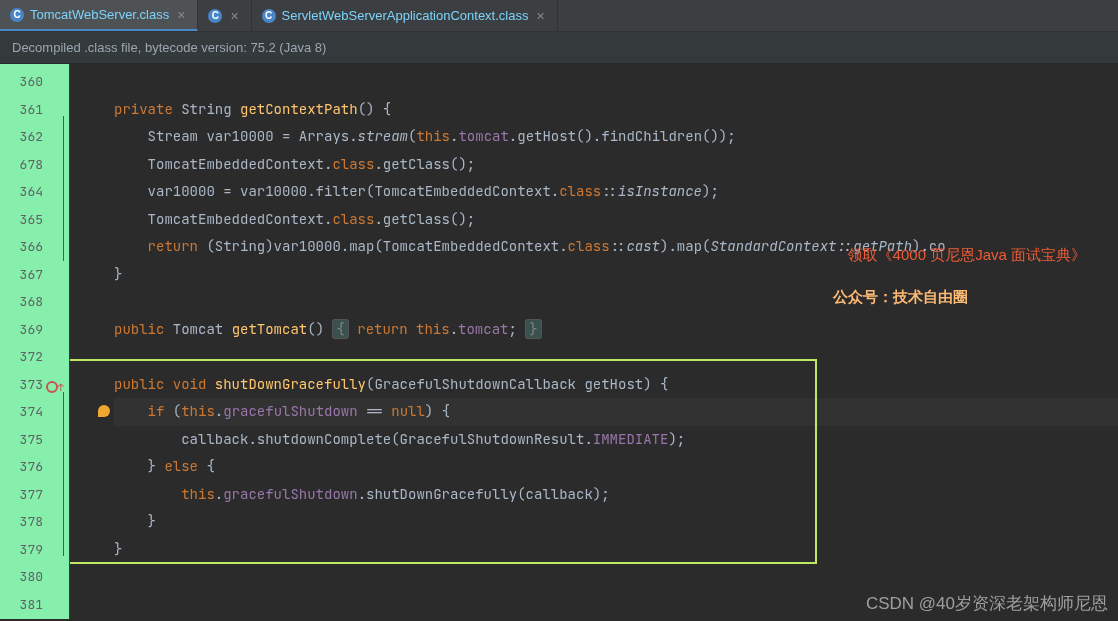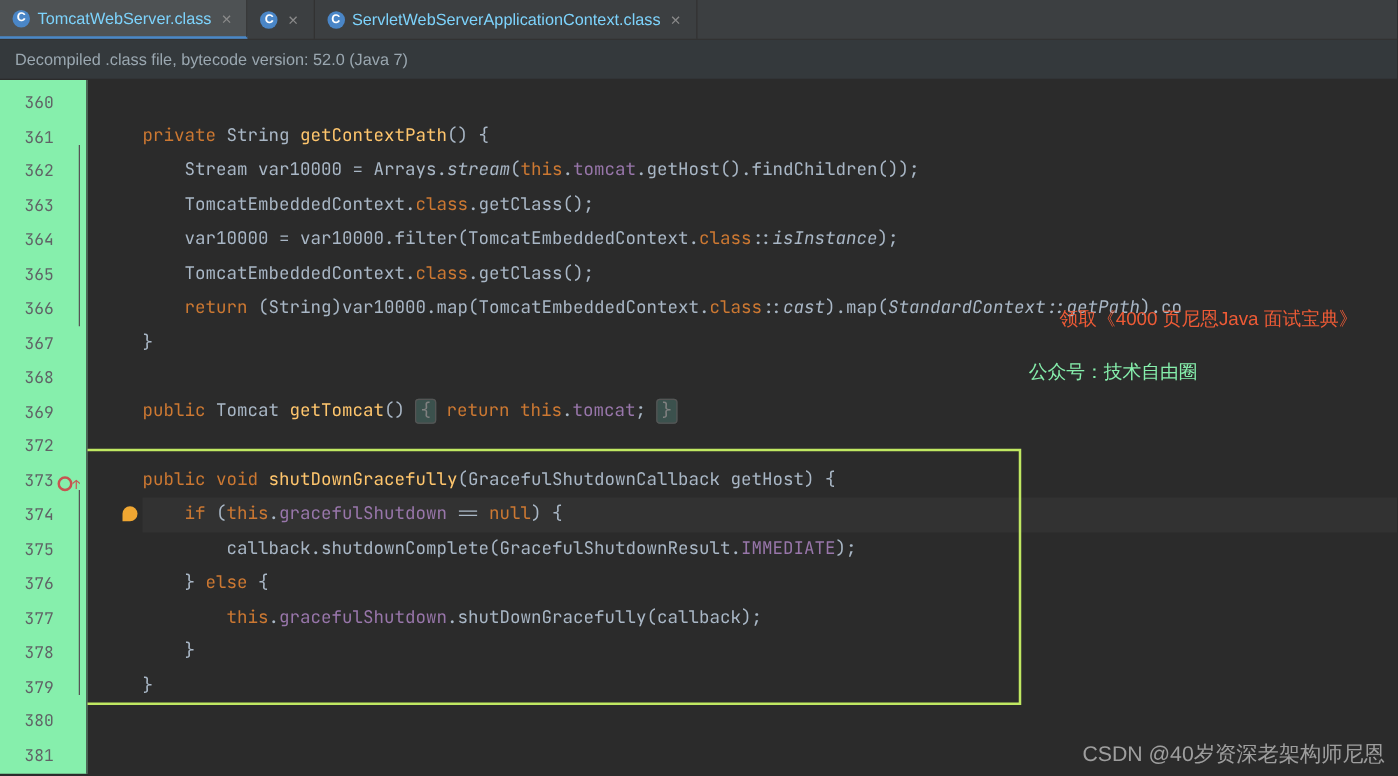--- a/index.html
+++ b/index.html
@@ -115,23 +115,23 @@
   }
   .caret-line { background: #323232; }
   .watermark1 {
     position: absolute;
     right: 32px; top: 246px;
     color: #ef5b36; font-family: sans-serif;
     font-size: 15px; font-weight: 500;
   }
   .watermark2 {
     position: absolute;
-    right: 160px; top: 288px;
-    color: #86efac; font-family: sans-serif;
-    font-size: 15px; font-weight: 400;
+    right: 150px; top: 288px;
+    color: #fdba74; font-family: sans-serif;
+    font-size: 15px; font-weight: 700;
   }
   .csdn {
     position: absolute;
     right: 10px; bottom: 6px;
     color: #d8d8d8aa; font-family: sans-serif;
     font-size: 17px;
   }
 </style>
 </head>
 <body>
@@ -146,29 +146,29 @@
     <span class="tab-icon">C</span>
     <span class="tab-close">×</span>
   </div>
   <div class="tab">
     <span class="tab-icon">C</span>
     <span class="tab-label">ServletWebServerApplicationContext.class</span>
     <span class="tab-close">×</span>
   </div>
 </div>
 
-<div class="banner">Decompiled .class file, bytecode version: 52.0 (Java 7)</div>
+<div class="banner">Decompiled .class file, bytecode version: 75.2 (Java 8)</div>
 
 <div class="editor">
 
   <div class="gutter">
     <div class="line-number">360</div>
     <div class="line-number">361</div>
     <div class="line-number">362</div>
-    <div class="line-number">363</div>
+    <div class="line-number">678</div>
     <div class="line-number">364</div>
     <div class="line-number">365</div>
     <div class="line-number">366</div>
     <div class="line-number">367</div>
     <div class="line-number">368</div>
     <div class="line-number">369</div>
     <div class="line-number">372</div>
     <div class="line-number">373</div>
     <div class="line-number">374</div>
     <div class="line-number">375</div>

